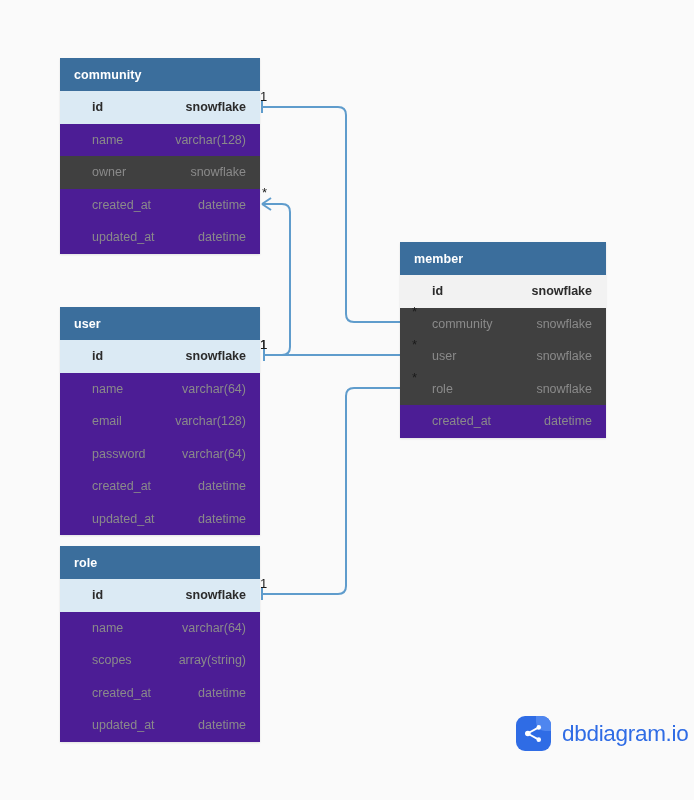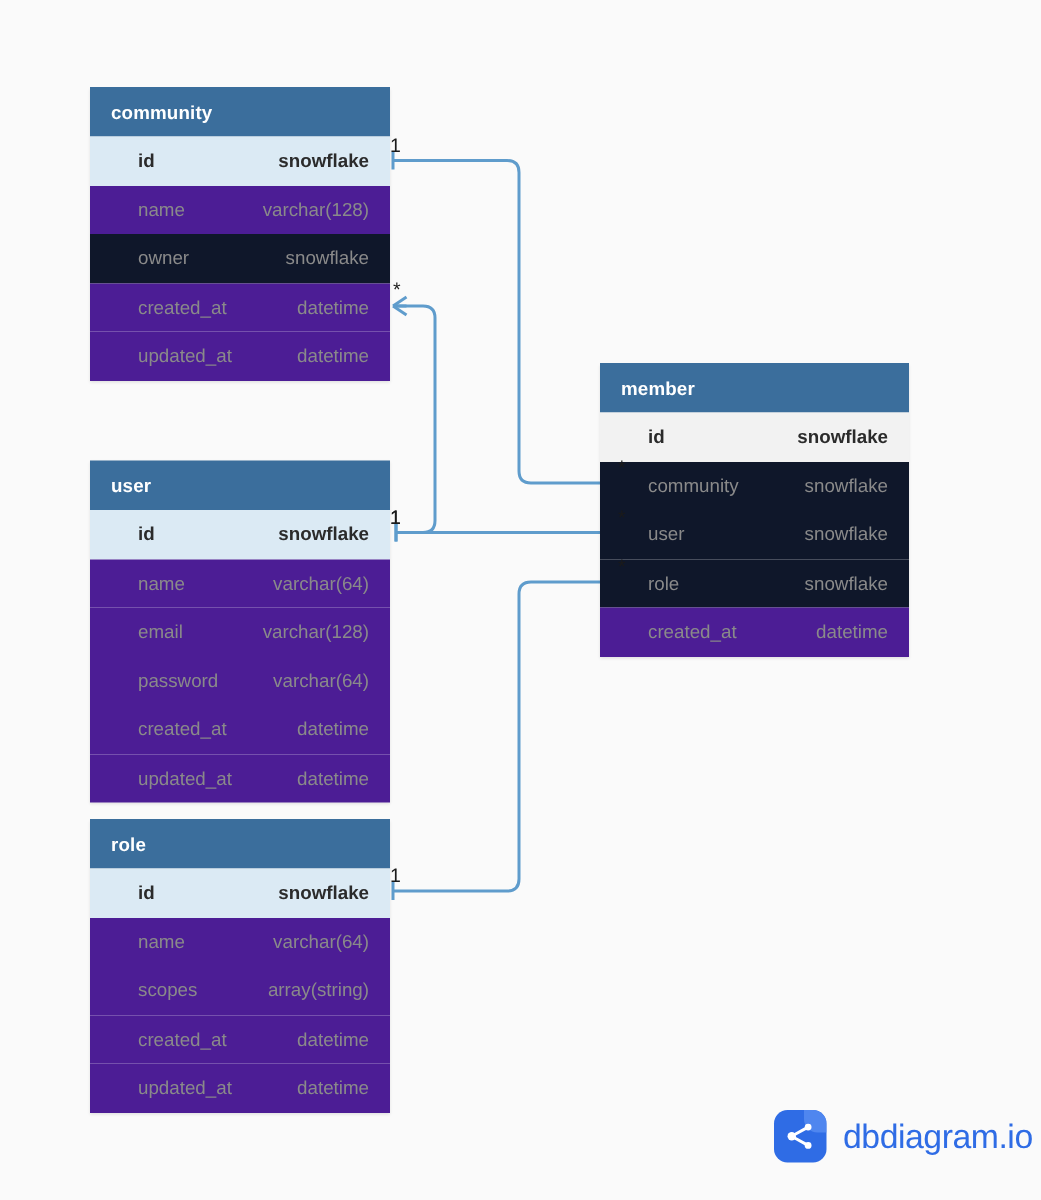--- a/index.html
+++ b/index.html
@@ -44,21 +44,21 @@
     color: #8a8a8a;
     background: #4c1d95;
     white-space: nowrap;
   }
   .row.pk {
     background: #dbeaf4;
     color: #2b2b2b;
     font-weight: bold;
   }
   .row.fk {
-    background: #0f172a;
+    background: #404040;
     color: #8a8a8a;
     font-weight: normal;
   }
   .row .fname { text-align: left; padding-left: 18px; }
   .row .ftype { text-align: center; }
 
   
   #links {
     position: absolute;
     left: 0; top: 0;
@@ -267,21 +267,21 @@
       <div class="card-label many" style="left: 262px; top: 186px;">*</div>
       <div class="card-label one" style="left: 260px; top: 337px;">1</div>
       <div class="card-label one" style="left: 260px; top: 89px;">1</div>
       <div class="card-label many" style="left: 412px; top: 305px;">*</div>
       <div class="card-label one" style="left: 260px; top: 337px;">1</div>
       <div class="card-label many" style="left: 412px; top: 338px;">*</div>
       <div class="card-label one" style="left: 260px; top: 576px;">1</div>
       <div class="card-label many" style="left: 412px; top: 371px;">*</div>
     </div>
 
-  <div id="logo" style="left: 516px; top: 740px;">
+  <div id="logo" style="left: 516px; top: 716px;">
     <span class="logo-mark">
       <span class="corner"></span>
       <svg width="21" height="21" viewBox="0 0 24 24" fill="none" stroke="#ffffff" stroke-width="2.2" stroke-linecap="round" stroke-linejoin="round">
         <circle cx="18" cy="5" r="2.6" fill="#ffffff" stroke="none"></circle>
         <circle cx="18" cy="19" r="2.6" fill="#ffffff" stroke="none"></circle>
         <circle cx="5.5" cy="12" r="3.2" fill="#ffffff" stroke="none"></circle>
         <line x1="7.8" y1="10.6" x2="15.9" y2="6.2"></line>
         <line x1="7.8" y1="13.4" x2="15.9" y2="17.8"></line>
       </svg>
     </span>

